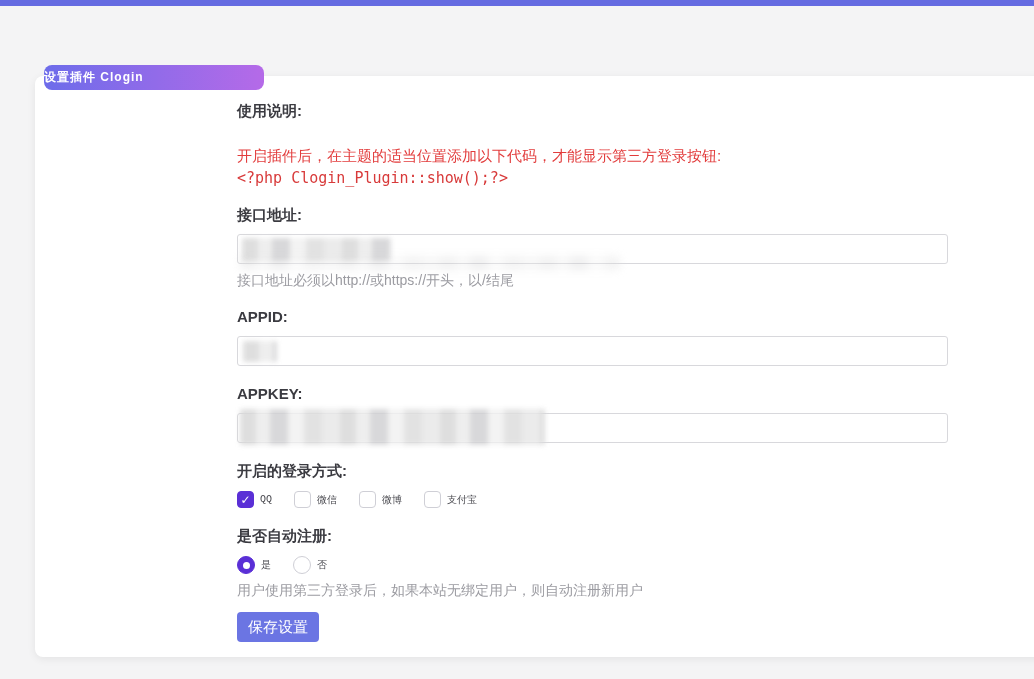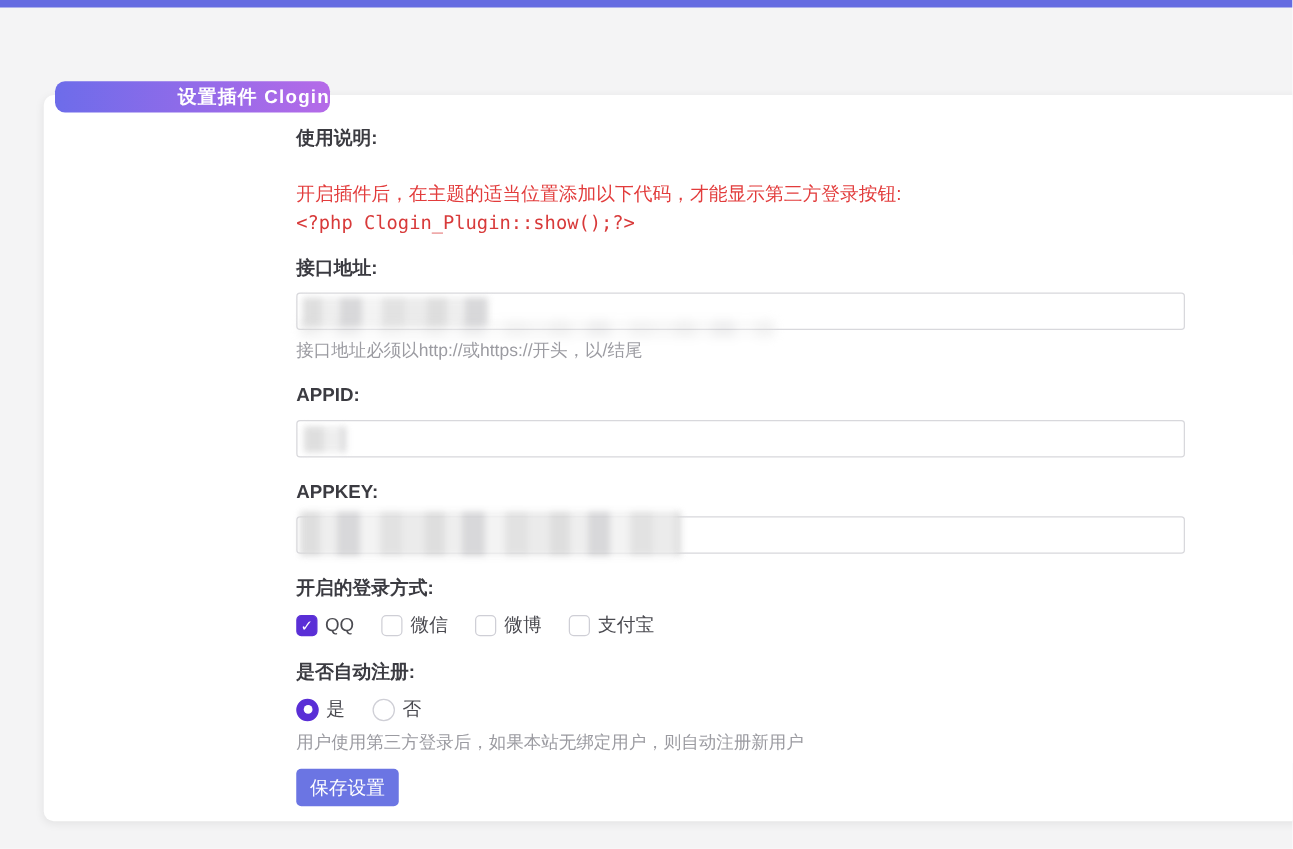--- a/index.html
+++ b/index.html
@@ -18,22 +18,22 @@
     position:absolute; left:35px; top:76px;
     width:1020px; height:581px;
     background:#ffffff;
     border-radius:8px;
     box-shadow:0 2px 8px rgba(0,0,0,.07);
     padding:26px 0 0 202px;
   }
   .title-badge {
     position:absolute; left:44px; top:65px; z-index:2;
     width:220px; height:25px; line-height:25px;
-    text-align:right;
-    color:#ffffff; font-weight:bold; font-size:15px;
+    text-align:left;
+    color:#ffffff; font-weight:bold; font-size:12px;
     border-radius:8px;
     background:linear-gradient(90deg,#6d6cea,#b56ae8);
     letter-spacing:1px;
   }
   .section-label {
     font-size:15px; font-weight:bold; color:#3b3b41; line-height:18px;
   }
   .warning-text {
     margin-top:27px;
     color:#e23c3c; font-size:15px; line-height:18px;
@@ -66,21 +66,21 @@
     opacity:.85;
     border-radius:2px;
   }
   .redact-api   { left:4px; top:3px; width:150px; height:23px; }
   .redact-api2  { left:2px; top:21px; width:380px; height:14px; opacity:.35; filter:blur(4px); }
   .redact-appid { left:5px; top:4px; width:34px; height:21px; }
   .redact-appkey{ left:2px; top:-5px; width:305px; height:36px; }
   
   .option-row { margin-top:11px; display:flex; align-items:center; }
   .option-item { display:flex; align-items:center; margin-right:22px; cursor:pointer; }
-  .option-item .opt-label { font-size:15px; color:#4a4a50; margin-left:6px; }
+  .option-item .opt-label { font-size:10px; color:#4a4a50; margin-left:6px;font-family:Liberation Mono, monospace; }
   .checkbox {
     width:17px; height:17px; border-radius:4px;
     border:1px solid #cfcfd6; background:#fff;
     display:flex; align-items:center; justify-content:center;
   }
   .checkbox.on { background:#5a2fd6; border-color:#5a2fd6; }
   .checkbox .check-glyph { display:none; }
   .checkbox.on .check-glyph {
     display:block; color:#fff; font-size:12px; font-weight:bold; line-height:1;
   }

